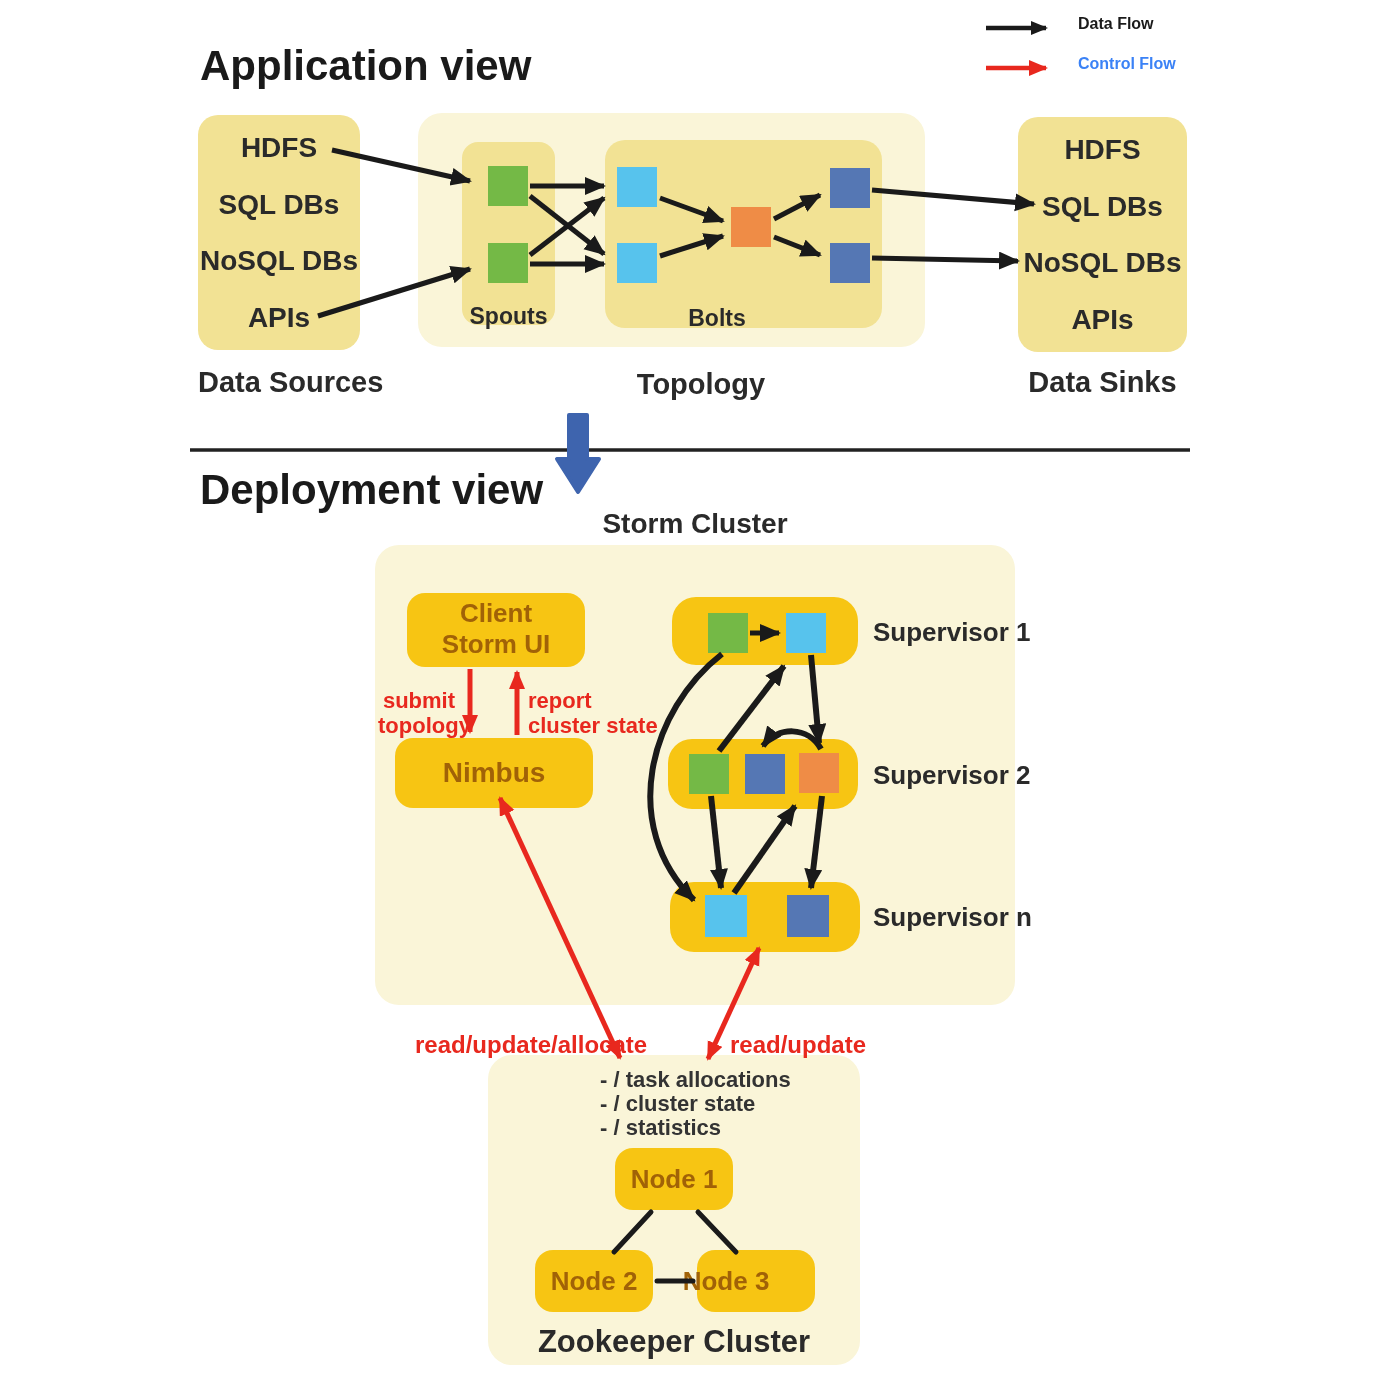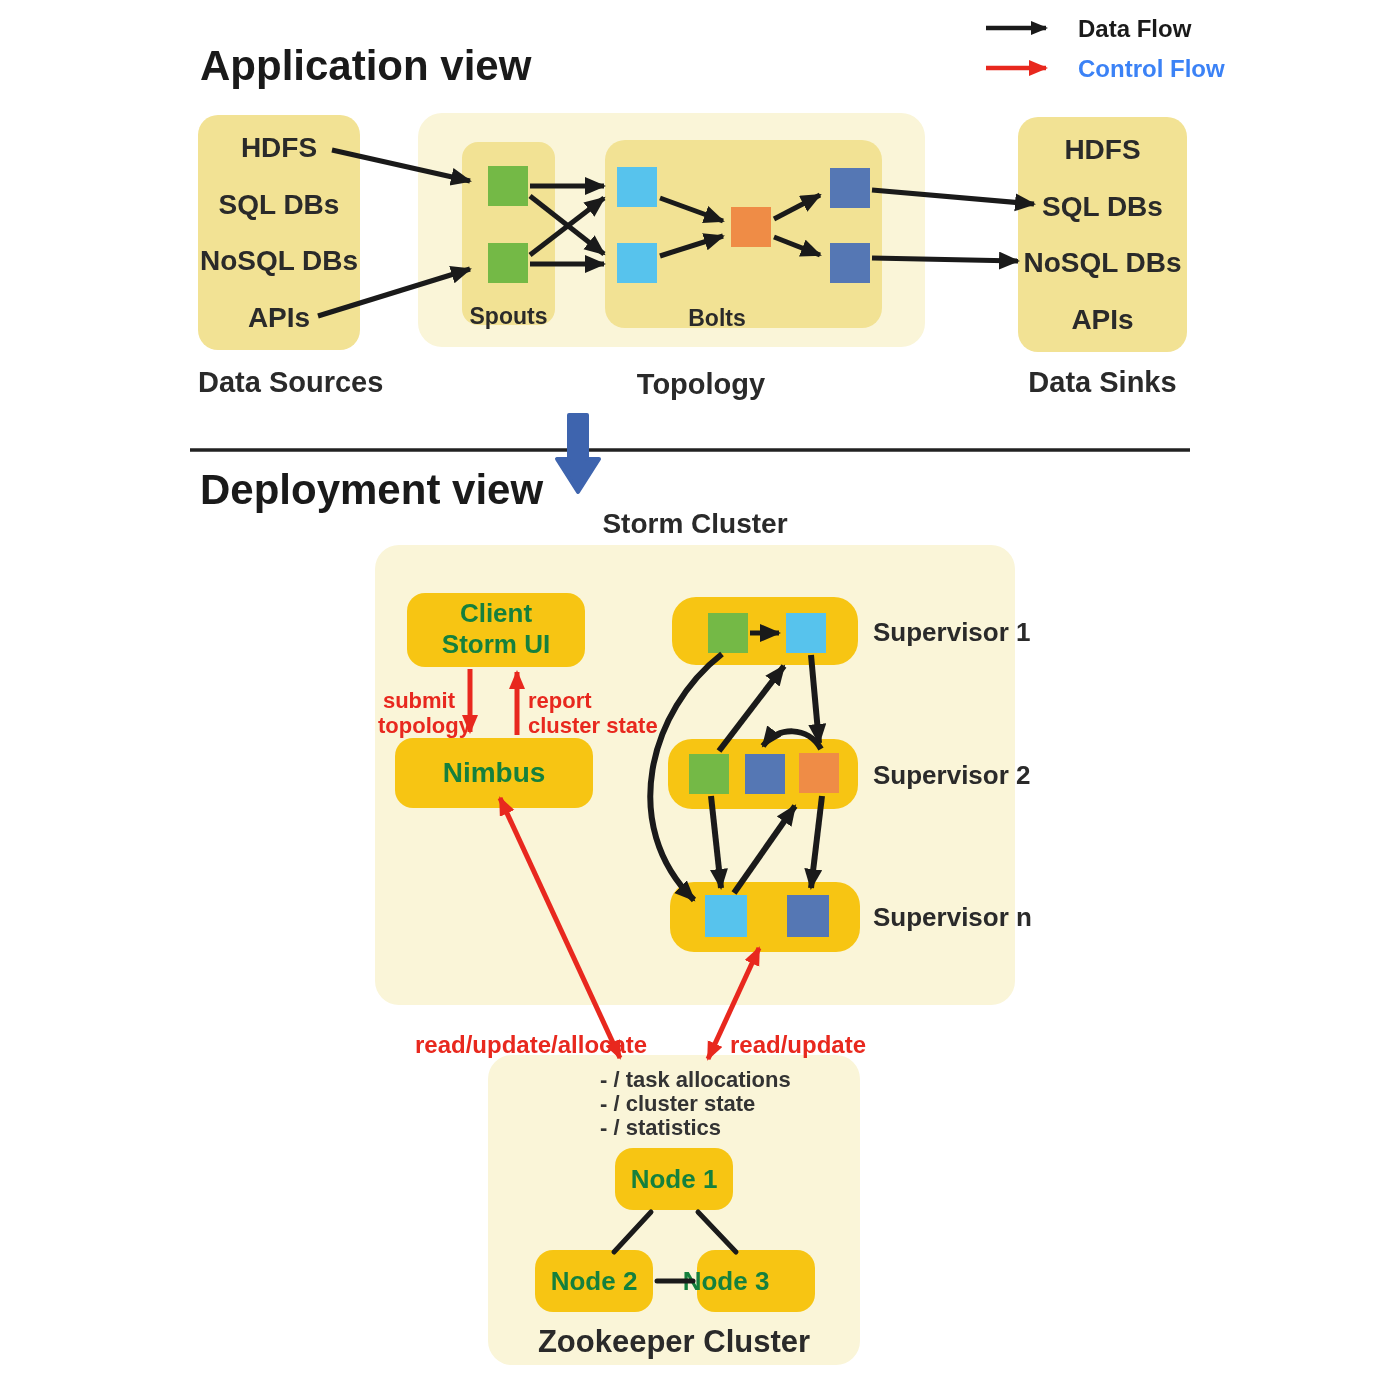--- a/index.html
+++ b/index.html
@@ -14,24 +14,24 @@
   .sq{position:absolute;width:40px;height:40px;}
   .sq.green{background:#74b946;}
   .sq.lblue{background:#57c3ed;}
   .sq.dblue{background:#5577b4;}
   .sq.orange{background:#ef8c46;}
   
   .h1{font-size:42px;font-weight:700;color:#1a1a1a;white-space:nowrap;}
   .big-lbl{font-size:29px;font-weight:700;color:#2a2a2a;white-space:nowrap;}
   .item{font-size:28px;font-weight:700;color:#2a2a2a;white-space:nowrap;}
   .sub-lbl{font-size:23px;font-weight:700;color:#2a2a2a;white-space:nowrap;text-align:center;margin-top:15px;}
-  .gold-lbl{font-size:26px;font-weight:700;color:#15803d;text-align:center;white-space:pre-line;line-height:31px;}
+  .gold-lbl{font-size:26px;font-weight:700;color:#a16207;text-align:center;white-space:pre-line;line-height:31px;}
   .sup-lbl{font-size:26px;font-weight:700;color:#2a2a2a;white-space:nowrap;}
   .red-lbl{font-size:22px;font-weight:700;color:#e8281e;white-space:pre-line;line-height:25px;margin-top:10px;}
-  .legend-lbl{font-size:24px;font-weight:700;white-space:nowrap;}
+  .legend-lbl{font-size:16px;font-weight:700;white-space:nowrap;}
   .zk-paths{font-size:22px;font-weight:700;color:#333;line-height:24px;white-space:nowrap;}
   .stack{position:absolute;display:flex;flex-direction:column;justify-content:space-between;align-items:center;}
   svg{position:absolute;left:0;top:0;pointer-events:none;}
   #wires{z-index:10;}
   .layer{z-index:1;}
   .txt{z-index:3;}
 </style>
 </head>
 <body>
 

